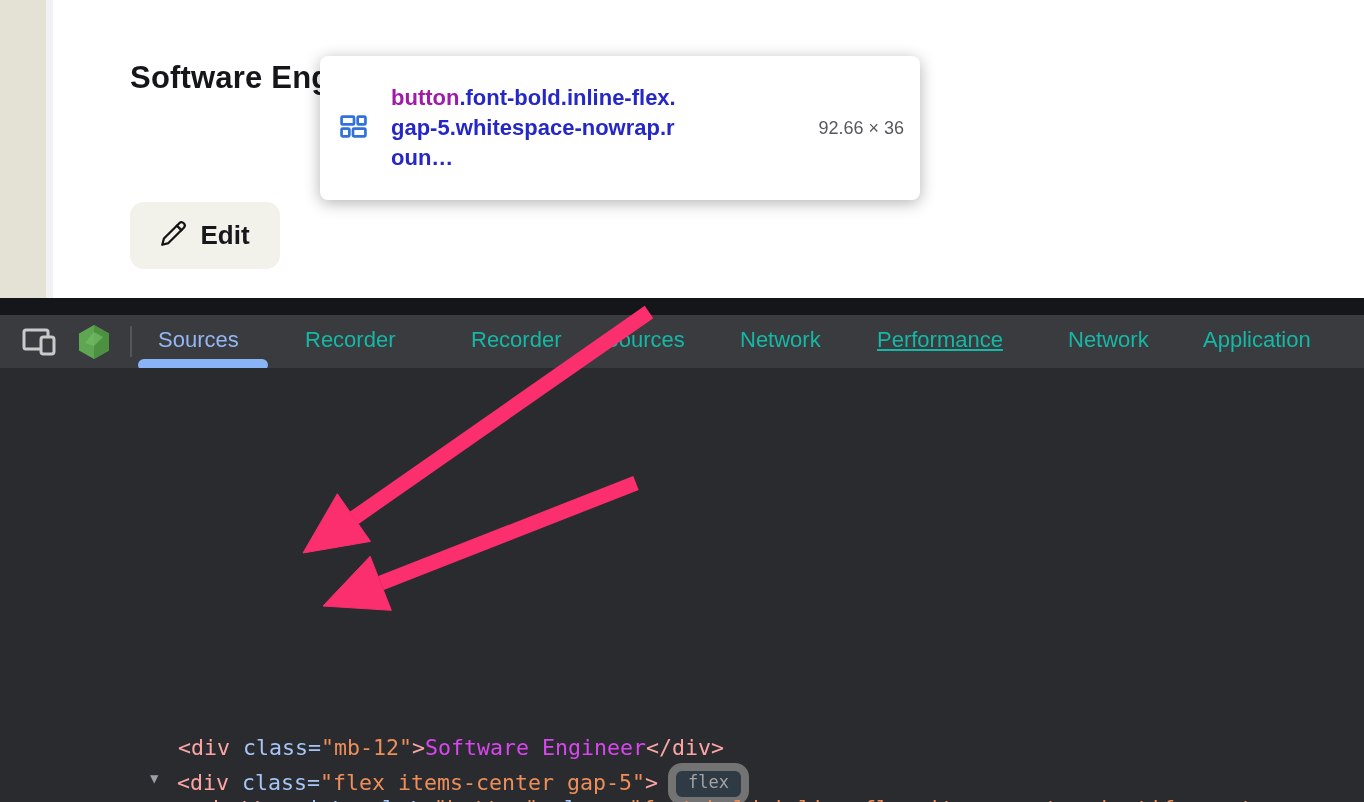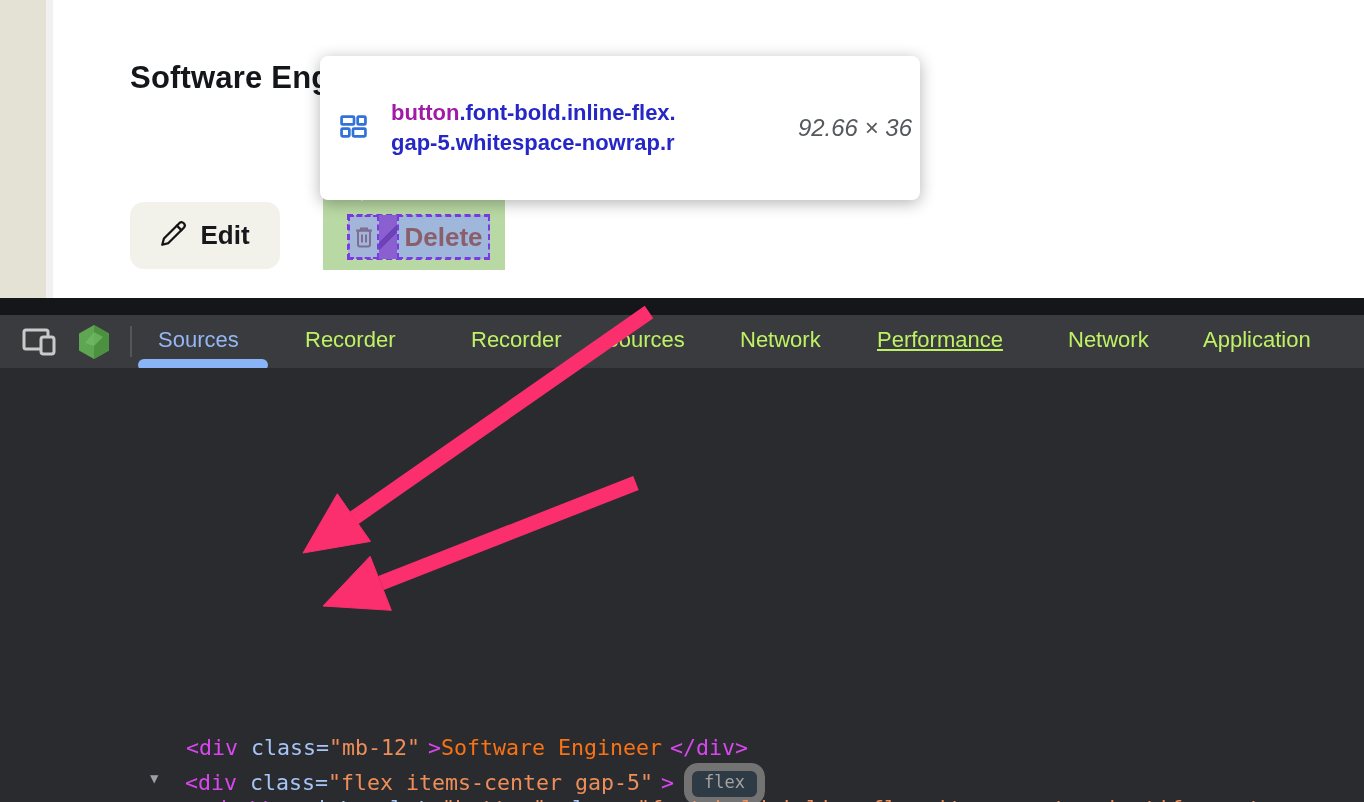--- a/index.html
+++ b/index.html
@@ -30,40 +30,40 @@
   
   .tooltip{position:absolute;left:320px;top:56px;width:600px;height:144px;background:#fff;border-radius:8px;
            box-shadow:0 3px 16px rgba(0,0,0,.30);display:flex;align-items:center;z-index:30;}
   .tt-pointer{position:absolute;left:340px;top:182px;width:0;height:0;border-left:22px solid transparent;
               border-right:22px solid transparent;border-top:19px solid #fff;z-index:29;}
   .tt-icon{margin-left:20px;flex:0 0 auto;}
   .tt-text{margin-left:24px;width:384px;}
   .tt-line{font-size:22px;font-weight:700;line-height:30px;}
   .tt-tag{color:#a01ba8;}
   .tt-classes{color:#2527c6;}
-  .tt-size{margin-left:auto;margin-right:8px;font-size:24px;color:#55585c;white-space:nowrap;font-style:italic;}
+  .tt-size{margin-left:auto;margin-right:16px;font-size:18px;color:#55585c;white-space:nowrap;}
 
   
   .dt-gap{position:absolute;left:0;top:298px;width:100%;height:17px;background:#151619;}
   .dt-toolbar{position:absolute;left:0;top:315px;width:100%;height:53px;background:#3a3b3e;}
   .dt-sep{position:absolute;left:130px;top:11px;width:2px;height:31px;background:#55565a;}
   .dev-icon{position:absolute;left:22px;top:12px;}
   .node-icon{position:absolute;left:77px;top:9px;}
-  .tab{position:absolute;top:12px;font-size:22px;color:#bef264;}
+  .tab{position:absolute;top:12px;font-size:22px;color:#14b8a6;}
   .tab-sel{color:#94b7f4;}
   .tab-underline{position:absolute;top:44px;width:130px;height:12px;border-radius:7px;background:#8ab4f8;}
 
   .dt-code{position:absolute;left:0;top:368px;width:100%;height:434px;background:#2a2b2e;overflow:hidden;}
   .crow{position:absolute;left:0;width:100%;height:31px;font-family:"DejaVu Sans Mono",monospace;
         font-size:21.6px;line-height:31px;white-space:pre;box-sizing:border-box;}
   .tri{position:absolute;top:0;font-size:14px;color:#9aa0a6;line-height:31px;}
-  .tok-tag{color:#d946ef;margin-left:8px;}
+  .tok-tag{color:#fca5a5;}
   .tok-attr{color:#a6c6f8;}
   .tok-str{color:#ee8e5a;}
-  .tok-text{color:#f97316;}
+  .tok-text{color:#d946ef;}
   .badge-flex{display:inline-block;margin-left:10px;padding:0 12px;height:42px;line-height:23px;font-size:17px;
               border:8px solid #737373;border-radius:14px;color:#a3a3a3;background:#2e3a44;vertical-align:2px;box-sizing:border-box;}
 
   .arrows{position:absolute;left:0;top:0;z-index:60;pointer-events:none;}
 </style>
 </head>
 <body>
 
 <div id="screen">
 
@@ -74,49 +74,35 @@
   <div class="edit-btn">
     <span>
       <svg width="27" height="27" viewBox="0 0 24 24" fill="none" stroke="#141414" stroke-width="2" stroke-linecap="round" stroke-linejoin="round">
           <path d="M21.17 6.83a2.83 2.83 0 0 0-4-4L3.5 16.5 2 22l5.5-1.5Z"></path>
           <path d="m15 5 4 4"></path>
         </svg>
     </span>
     <span class="edit-label">Edit</span>
   </div>
 
-  <div class="inspect-green">
-    <div class="content-outline"></div>
-    <div class="trash-box">
-      <svg width="20" height="25" viewBox="0 0 20 24" fill="none" stroke="#7e6d92" stroke-width="2">
-          <path d="M2 5h16"></path>
-          <path d="M7 5V3h6v2"></path>
-          <rect x="4" y="5" width="12" height="16" rx="2"></rect>
-          <path d="M8 9v8M12 9v8"></path>
-        </svg>
-    </div>
-    <div class="gap-strip"></div>
-    <div class="label-box">
-      <span class="delete-label">Delete</span>
-    </div>
-  </div>
 
   <div class="tt-pointer"></div>
   <div class="tooltip">
     <span class="tt-icon">
       <svg width="27" height="23" viewBox="0 0 26 22" fill="none" stroke="#3072d8" stroke-width="2.6">
           <rect x="1.5" y="1.5" width="12" height="7.5" rx="1"></rect>
           <rect x="17" y="1.5" width="7.5" height="7.5" rx="1"></rect>
           <rect x="1.5" y="13" width="7.5" height="7.5" rx="1"></rect>
           <rect x="12.5" y="13" width="12" height="7.5" rx="1"></rect>
         </svg>
     </span>
     <div class="tt-text">
         <div class="tt-line"><span class="tt-tag">button</span><span class="tt-classes">.font-bold.inline-flex.</span></div>
         <div class="tt-line"><span class="tt-classes">gap-5.whitespace-nowrap.r</span></div>
+        <div class="tt-line"><span class="tt-classes">oun…</span></div>
       </div>
     <div class="tt-size">92.66 × 36</div>
   </div>
 
   <div class="dt-gap"></div>
 
   <div class="dt-toolbar">
     <span class="dev-icon">
       <svg width="36" height="30" viewBox="0 0 36 30">
           <rect x="2" y="3" width="24" height="19" rx="2" fill="none" stroke="#c8cbc9" stroke-width="3"></rect>

